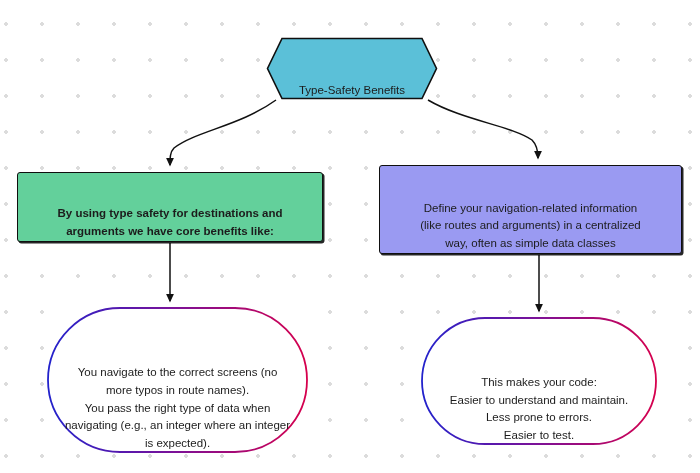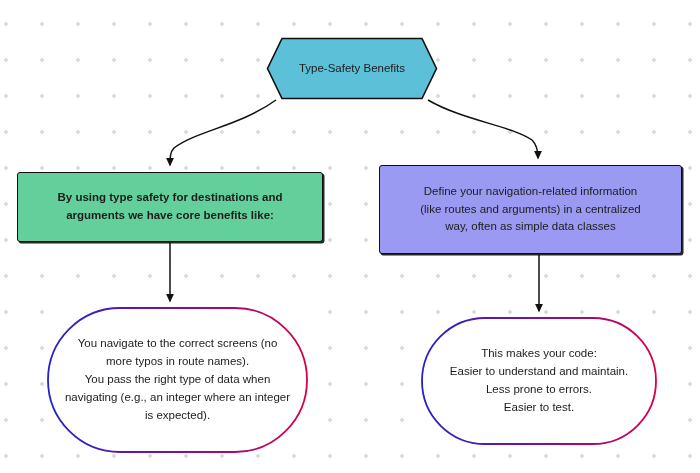--- a/index.html
+++ b/index.html
@@ -28,21 +28,21 @@
     left: 0;
     top: 0;
     width: 700px;
     height: 473px;
     pointer-events: none;
   }
   .node {
     position: absolute;
     box-sizing: border-box;
     display: flex;
-    align-items: center;
+    align-items: flex-end;
     justify-content: center;
     text-align: center;
     color: #1c1c1c;
   }
   .node-text {
     display: block;
     white-space: pre-line;
     line-height: 1.55;
   }
 

